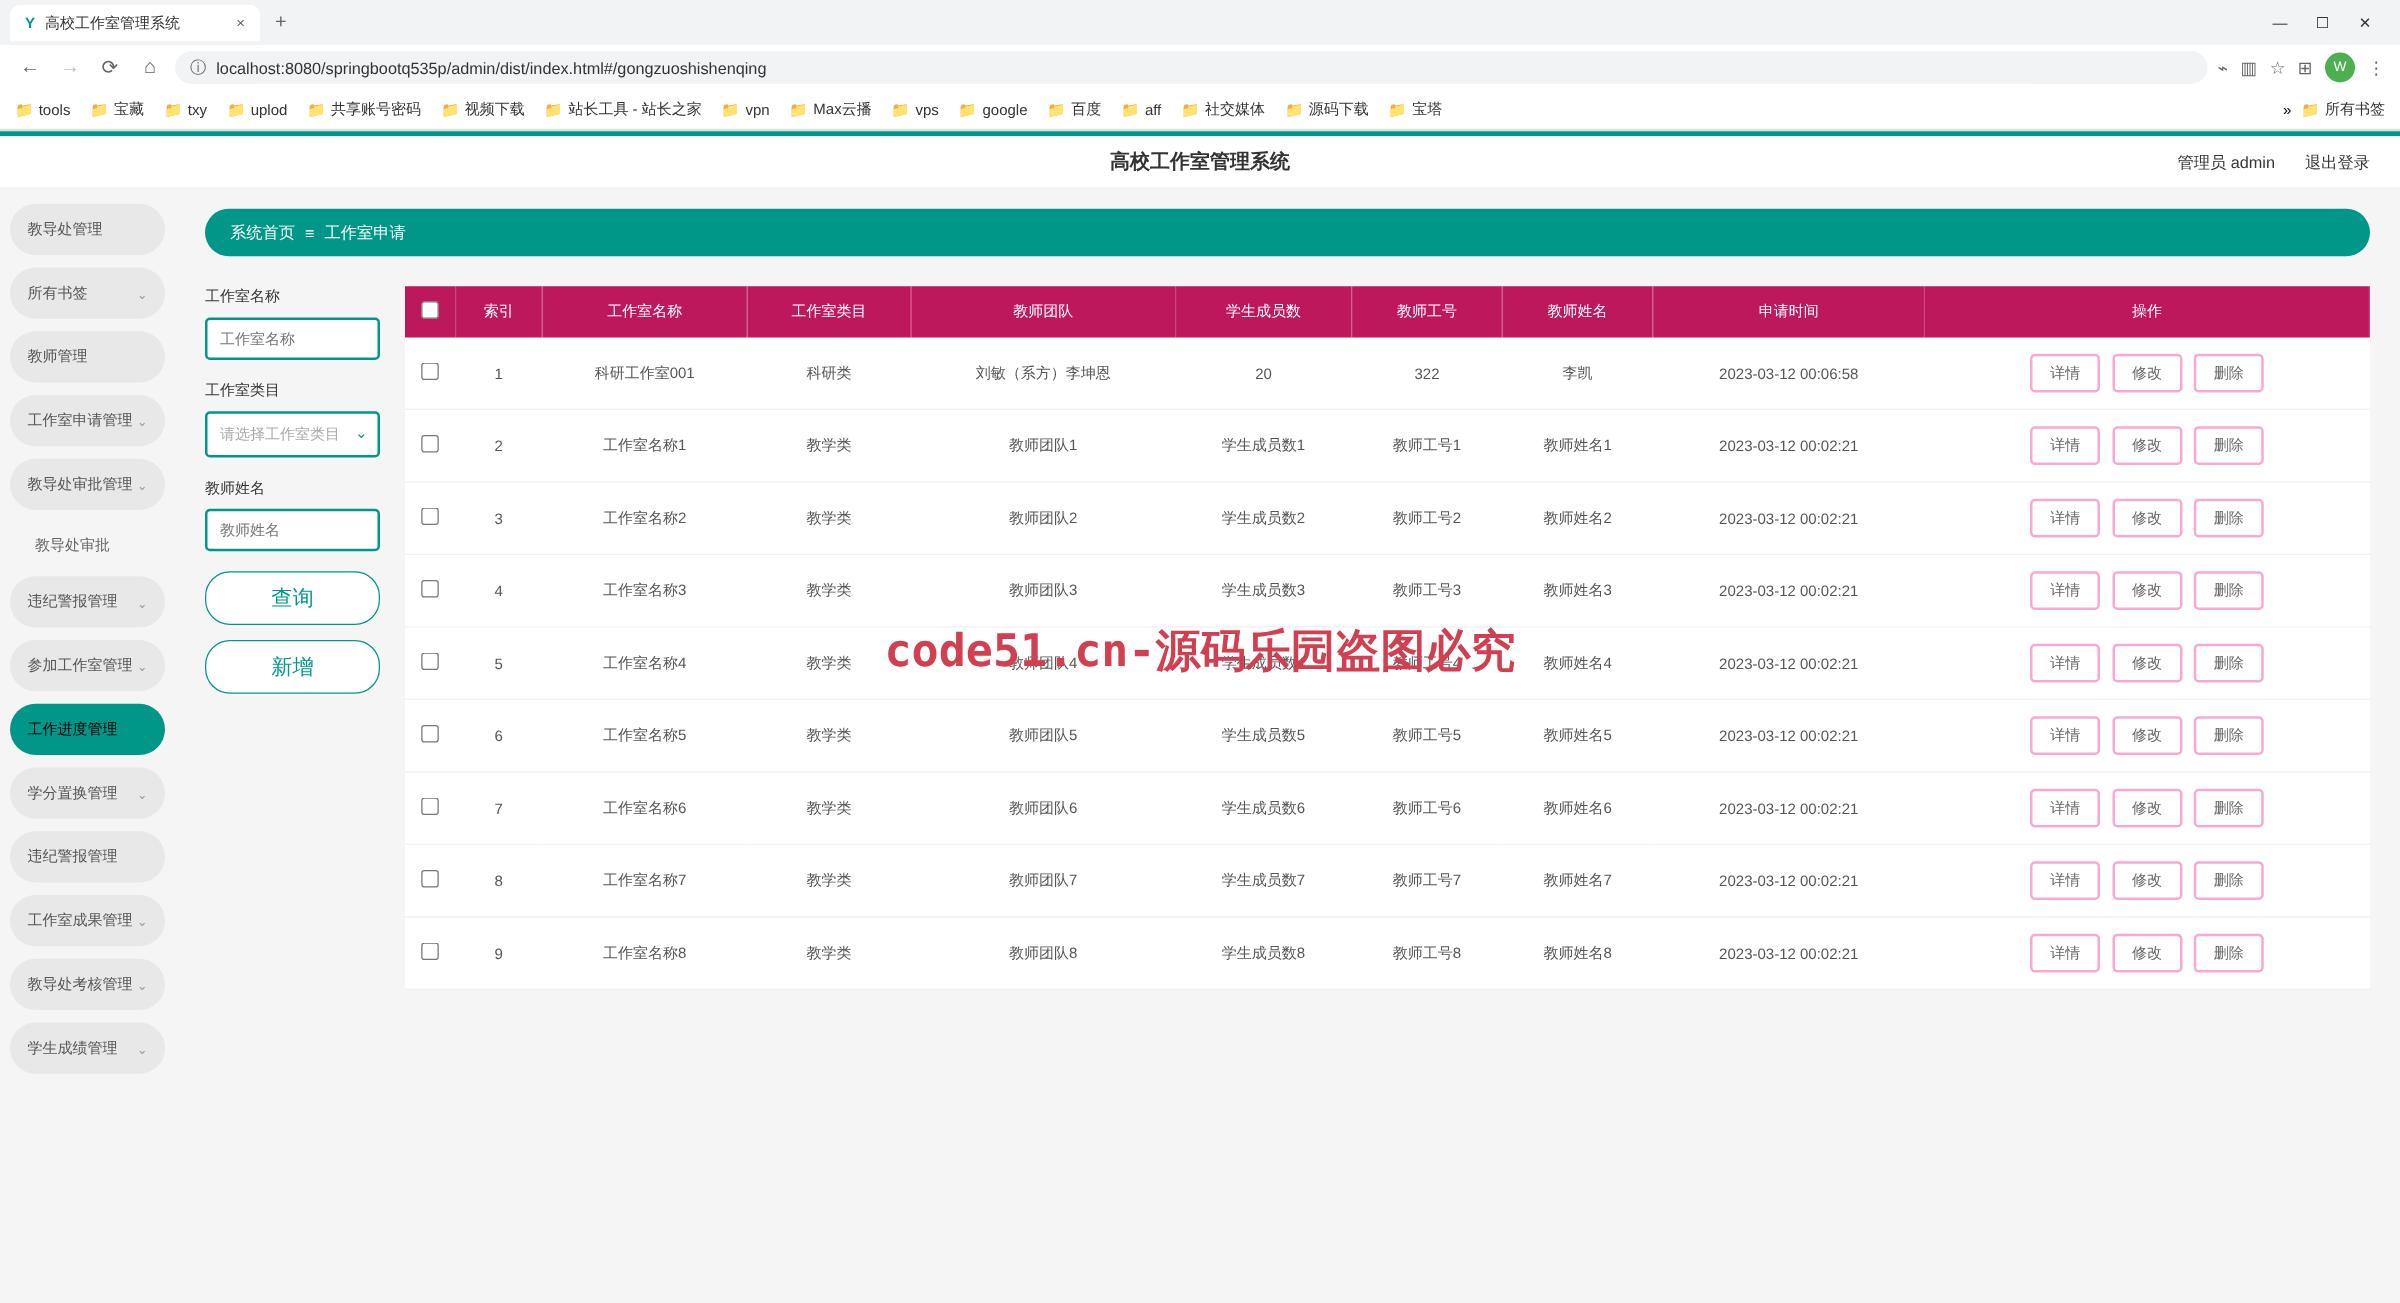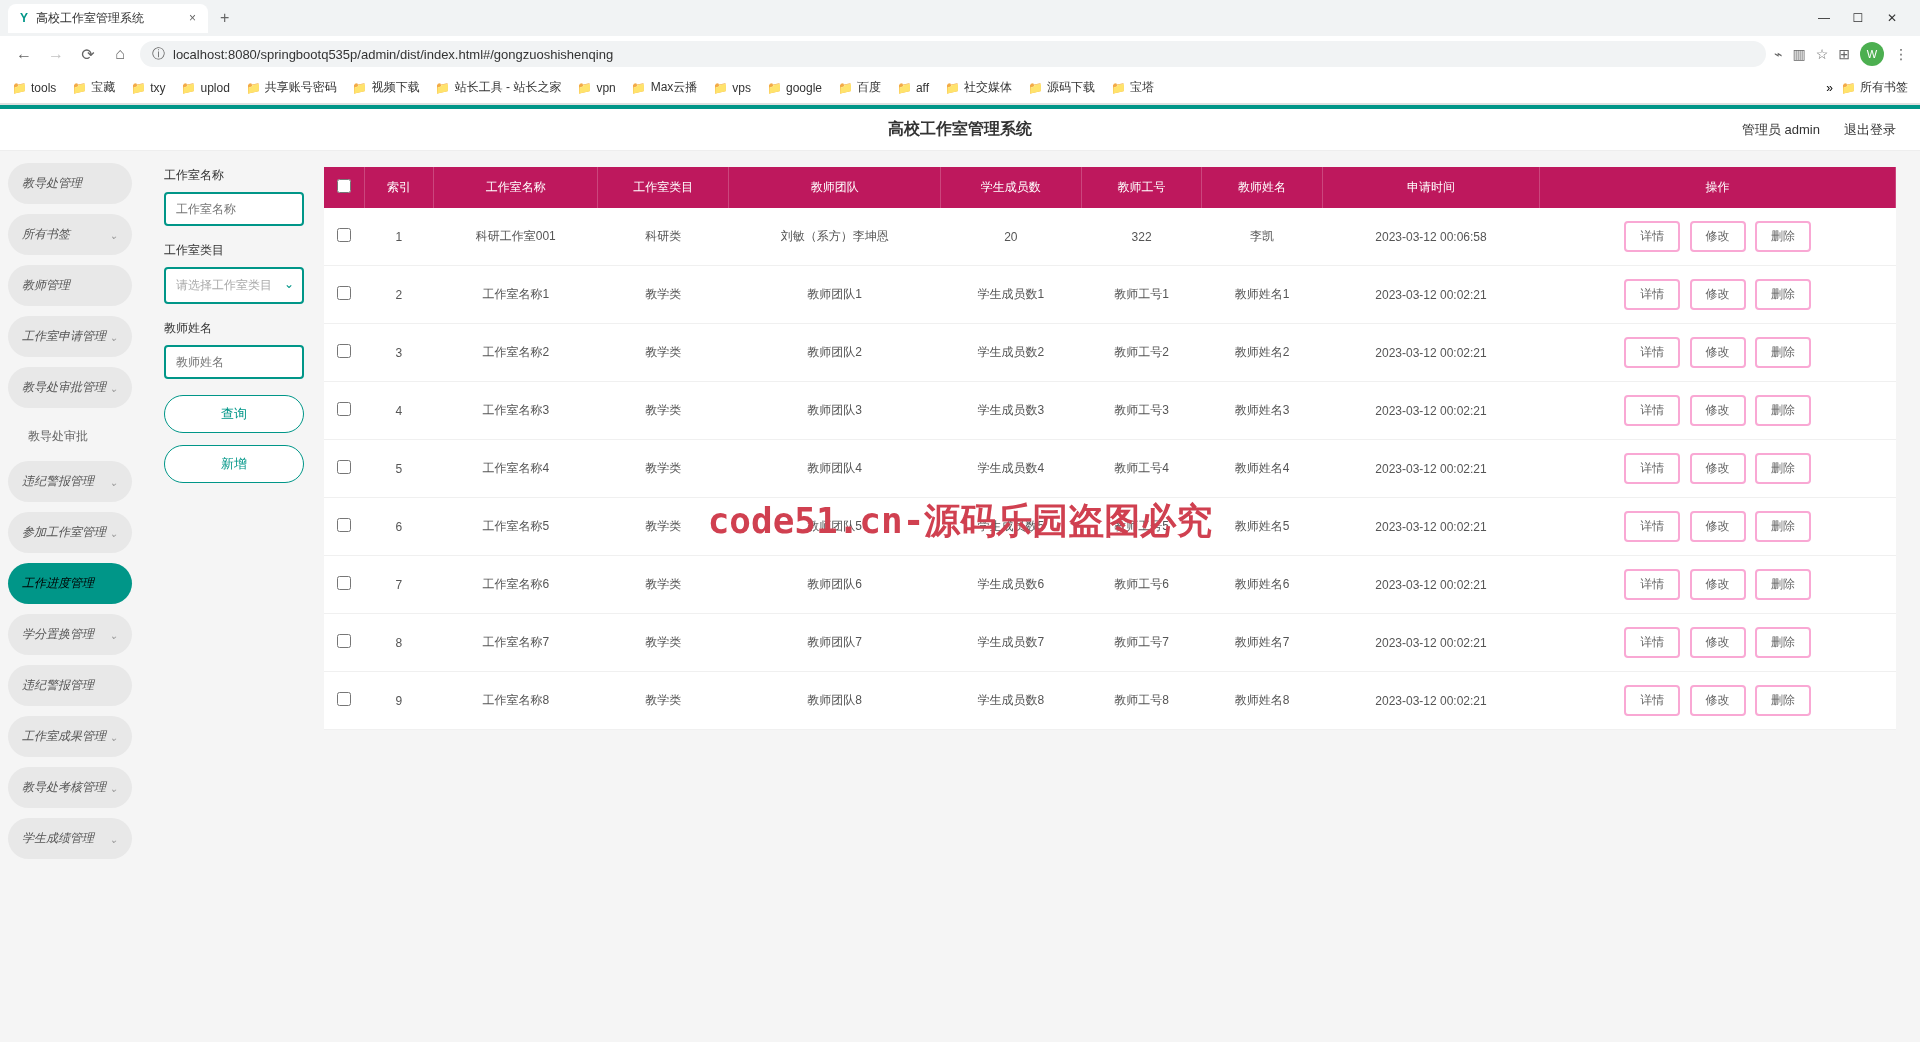--- a/index.html
+++ b/index.html
@@ -31,35 +31,35 @@
 
 .teal-line { height: 4px; background: #009688; }
 .app-header { height: 42px; background: #fff; display: flex; align-items: center; justify-content: center; position: relative; border-bottom: 1px solid #eee; }
 .app-title { font-size: 16px; font-weight: bold; color: #333; }
 .header-right { position: absolute; right: 24px; display: flex; gap: 24px; font-size: 13px; color: #333; }
 .header-link { cursor: pointer; }
 
 
 .app-body { display: flex; height: calc(100% - 150px); }
 .sidebar { width: 140px; padding: 12px 8px; overflow-y: auto; }
-.side-item { background: #e8e8e8; color: #555; border-radius: 22px; padding: 12px 14px; margin-bottom: 10px; font-size: 12px; cursor: pointer; display: flex; align-items: center; justify-content: space-between; font-style: italic; }
+.side-item { background: #e8e8e8; color: #555; border-radius: 22px; padding: 12px 14px; margin-bottom: 10px; font-size: 12px; cursor: pointer; display: flex; align-items: center; justify-content: space-between; }
 .side-item.active { background: #009688; color: #000000; }
 .side-sub { padding: 10px 20px; font-size: 12px; color: #666; cursor: pointer; margin-bottom: 6px; }
 .chev::after { content: "⌄"; font-size: 10px; color: #999; }
 
 .main { flex: 1; padding: 16px 24px; overflow: hidden; }
 .breadcrumb { background: #009688; color: #fff; border-radius: 22px; padding: 10px 20px; font-size: 13px; display: flex; gap: 8px; align-items: center; margin-bottom: 24px; }
 
 .content-row { display: flex; gap: 20px; }
 .search-panel { width: 140px; }
 .form-label { font-size: 12px; color: #333; margin-bottom: 8px; }
 .form-input { width: 100%; border: 2px solid #009688; border-radius: 4px; padding: 8px 10px; font-size: 12px; color: #aaa; margin-bottom: 16px; background: #fff; }
 .form-select { width: 100%; border: 2px solid #009688; border-radius: 4px; padding: 8px 10px; font-size: 12px; color: #aaa; margin-bottom: 16px; background: #fff; position: relative; }
 .form-select::after { content: "⌄"; position: absolute; right: 8px; color: #009688; }
-.btn-pill { width: 100%; border: 1px solid #009688; background: #fff; color: #009688; border-radius: 20px; padding: 9px; font-size: 13px; cursor: pointer; margin-bottom: 12px; text-align: center; font-family: Liberation Serif, serif; }
+.btn-pill { width: 100%; border: 1px solid #009688; background: #fff; color: #009688; border-radius: 20px; padding: 9px; font-size: 17px; cursor: pointer; margin-bottom: 12px; text-align: center; font-family: Liberation Serif, serif; }
 
 .table-wrap { flex: 1; background: #fff; }
 table { width: 100%; border-collapse: collapse; font-size: 12px; }
 thead { background: #be185d; color: #fff; }
 th { padding: 12px 8px; text-align: center; font-weight: normal; border-right: 1px solid rgba(255,255,255,0.2); }
 td { padding: 13px 8px; text-align: center; color: #555; border-bottom: 1px solid #f0f0f0; }
 .checkbox-cell input { width: 14px; height: 14px; }
 .op-btn { display: inline-block; border: 2px solid #f9a8d4; border-radius: 4px; padding: 5px 14px; margin: 0 3px; font-size: 12px; color: #666; cursor: pointer; background: #fff; }
 
 .pagination { display: flex; align-items: center; justify-content: center; gap: 16px; padding: 16px; font-size: 12px; color: #666; }
@@ -185,20 +185,25 @@
         <span>教导处考核管理</span>
         <span class="chev"></span>
       </div>
       <div class="side-item">
         <span>学生成绩管理</span>
         <span class="chev"></span>
       </div>
     </div>
 
   <div class="main">
+    <div class="breadcrumb">
+      <span>系统首页</span>
+      <span>≡</span>
+      <span>工作室申请</span>
+    </div>
 
     <div class="content-row">
 
       <div class="search-panel">
         <div class="form-label">工作室名称</div>
         <input class="form-input" placeholder="工作室名称" style="">
         <div class="form-label">工作室类目</div>
         <div class="form-select">请选择工作室类目</div>
         <div class="form-label">教师姓名</div>
         <input class="form-input" placeholder="教师姓名" style="">

